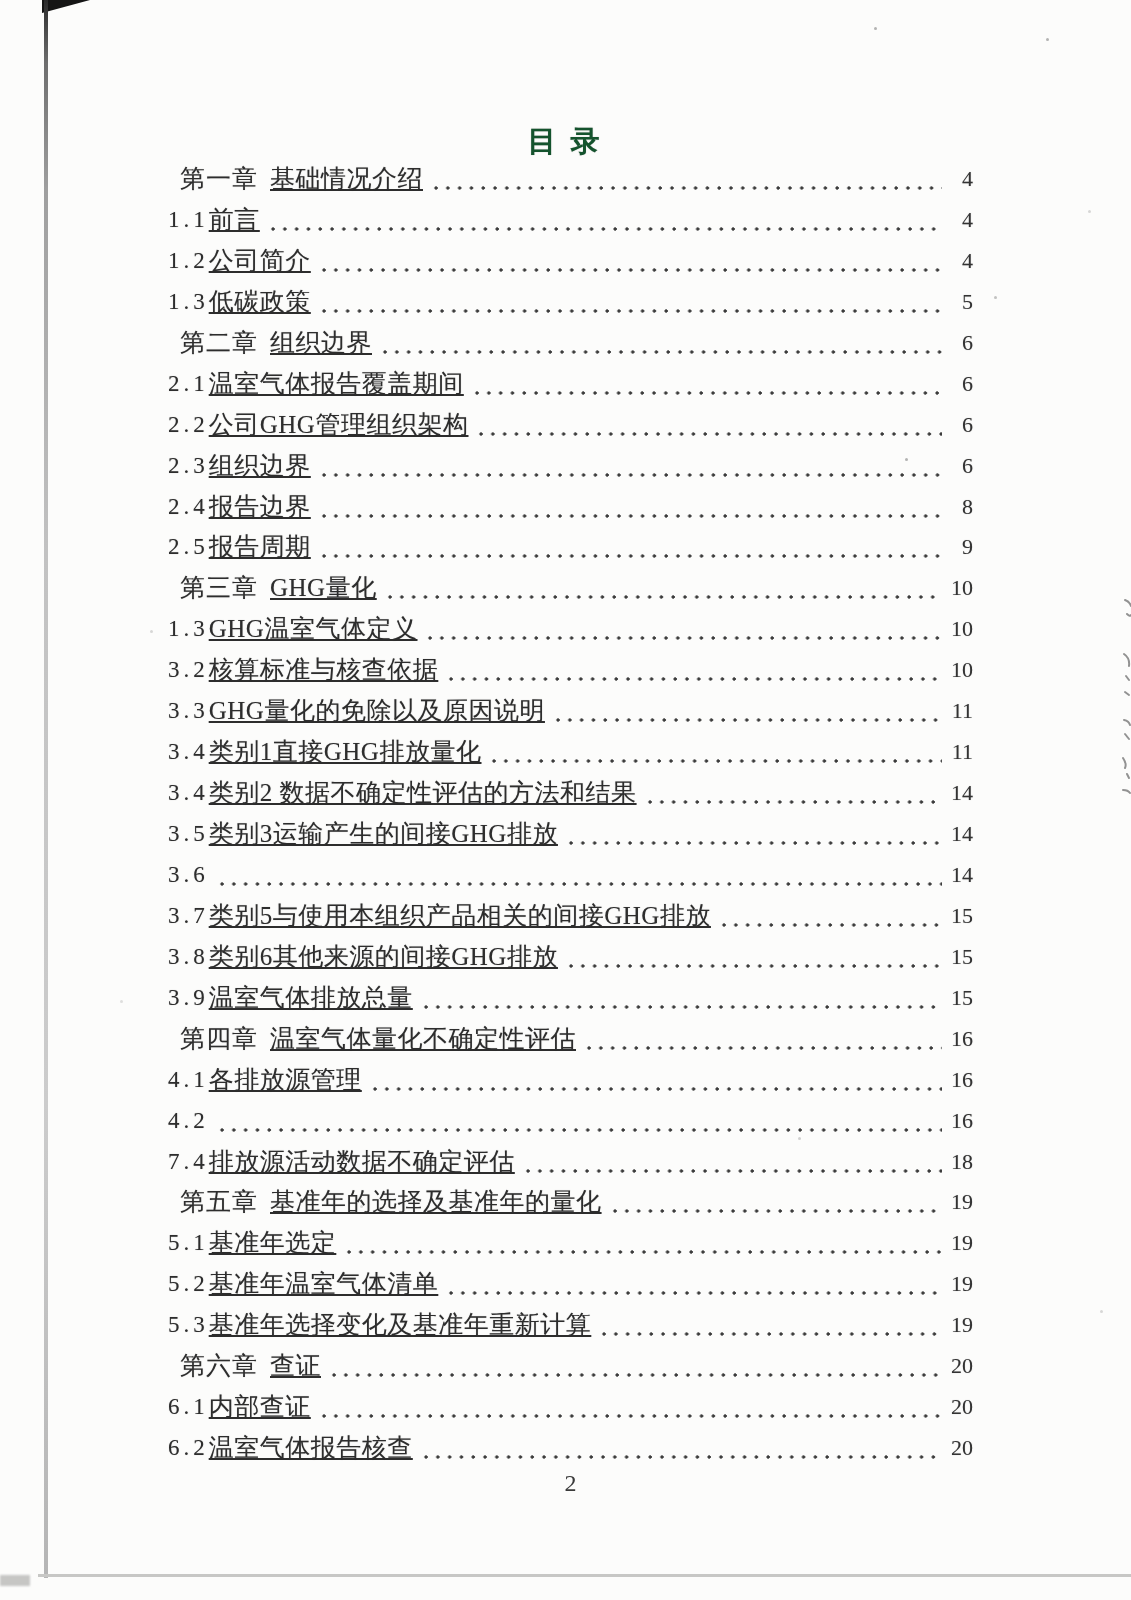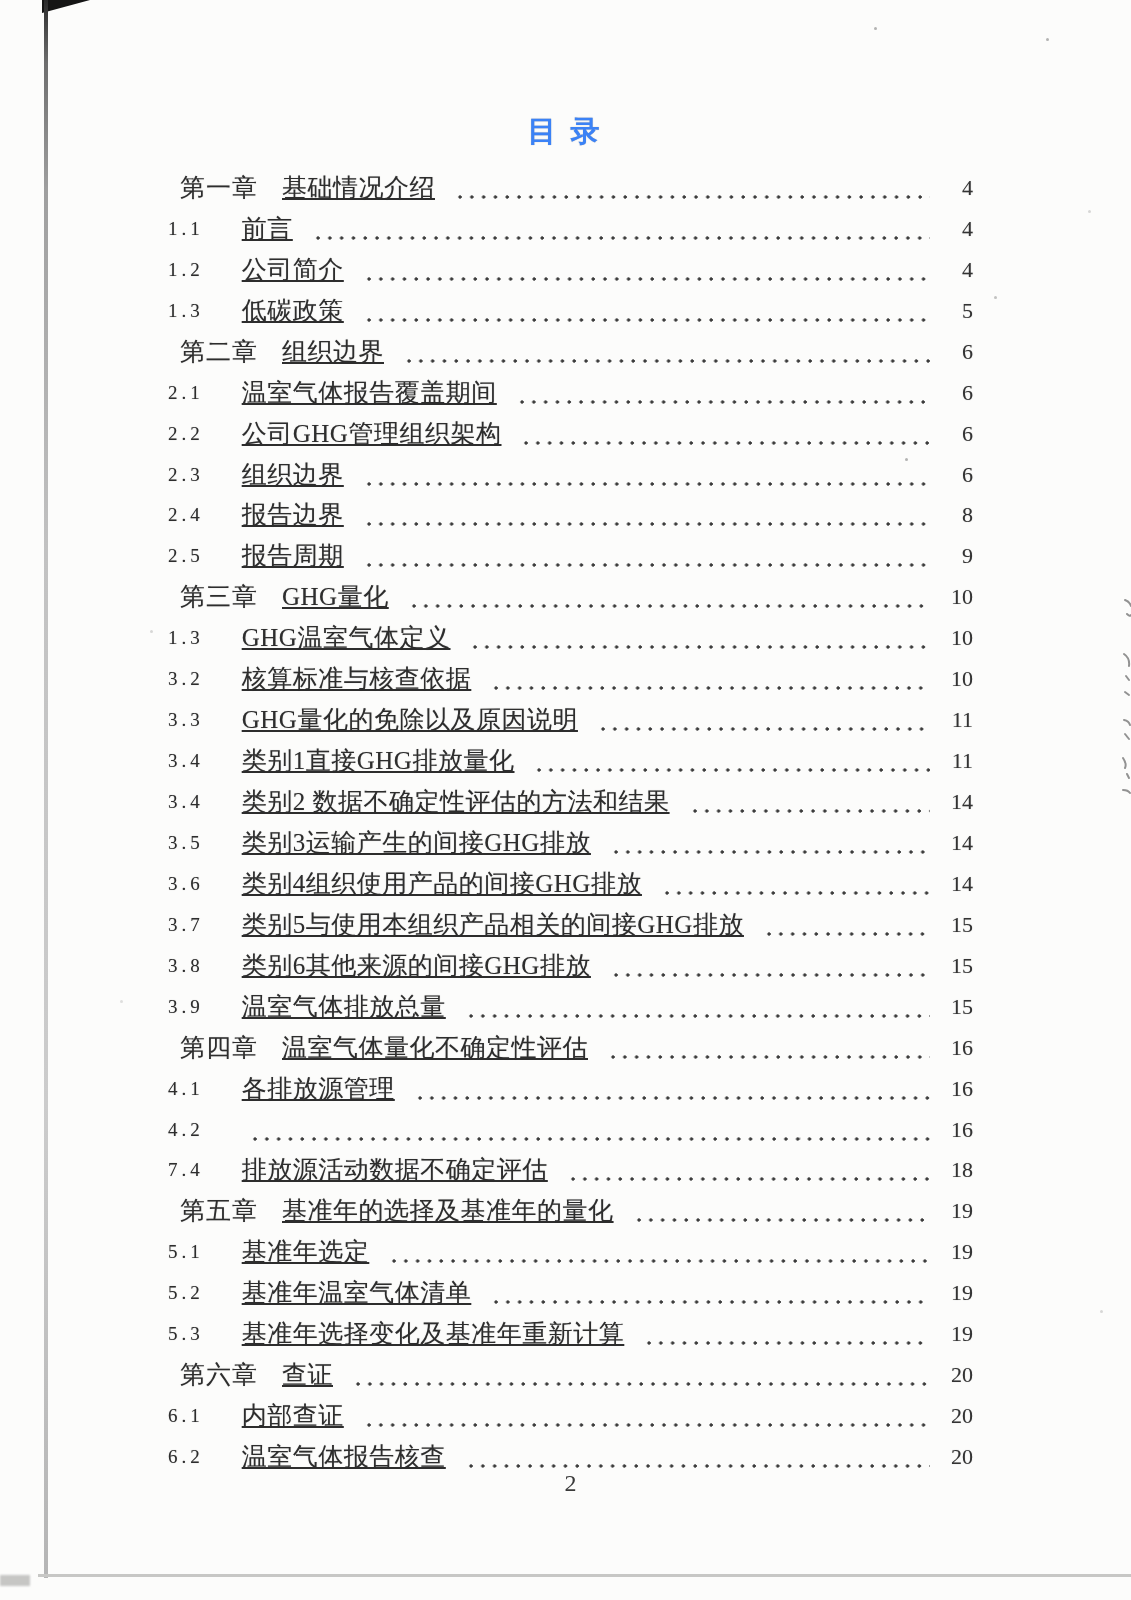--- a/index.html
+++ b/index.html
@@ -62,49 +62,48 @@
   }
 
   
   .sheet-content {
     position: absolute;
     left: 168px; top: 0;
     width: 805px; height: 1600px;
   }
   .doc-title {
     position: absolute;
-    left: 0; top: 112px;
+    left: 0; top: 122px;
     width: 100%;
     text-align: center;
     font-size: 29px;
     font-weight: bold;
     letter-spacing: 14px;
-    color: #3b82f6;
+    color: #14532d;
     text-shadow: 0 0 1px rgba(50,50,50,.4);
   }
   .toc-list {
     position: absolute;
     left: 0; top: 163px;
     width: 100%;
   }
   .toc-row {
     height: 40.95px;
     display: flex;
-    align-items: flex-end;
+    align-items: flex-start;
     line-height: 32px;
     font-size: 25px;
     white-space: nowrap;
     text-shadow: 0 0 1px rgba(60,60,60,.35);
-    gap: 12px;
   }
   .toc-row.chapter { padding-left: 12px; }
   .toc-num {
     letter-spacing: 4px;
-    margin-right: 26px;
-    font-size: 19px;
+    margin-right: 0;
+    font-size: 23px;
   }
   .toc-row.chapter .toc-num {
     letter-spacing: 1px;
     margin-right: 12px;
     font-size: 25px;
   }
   .toc-text { letter-spacing: 0.5px; text-decoration: underline; }
   .toc-dots {
     flex: 1;
     height: 32px;
@@ -262,21 +261,20 @@
         <span class="toc-page">14</span>
       </div>
       <div class="toc-row">
         <span class="toc-num">3.5</span>
         <span class="toc-text">类别3运输产生的间接GHG排放</span>
         <span class="toc-dots"></span>
         <span class="toc-page">14</span>
       </div>
       <div class="toc-row">
         <span class="toc-num">3.6</span>
-        <span class="toc-text">类别4组织使用产品的间接GHG排放</span>
         <span class="toc-dots"></span>
         <span class="toc-page">14</span>
       </div>
       <div class="toc-row">
         <span class="toc-num">3.7</span>
         <span class="toc-text">类别5与使用本组织产品相关的间接GHG排放</span>
         <span class="toc-dots"></span>
         <span class="toc-page">15</span>
       </div>
       <div class="toc-row">

